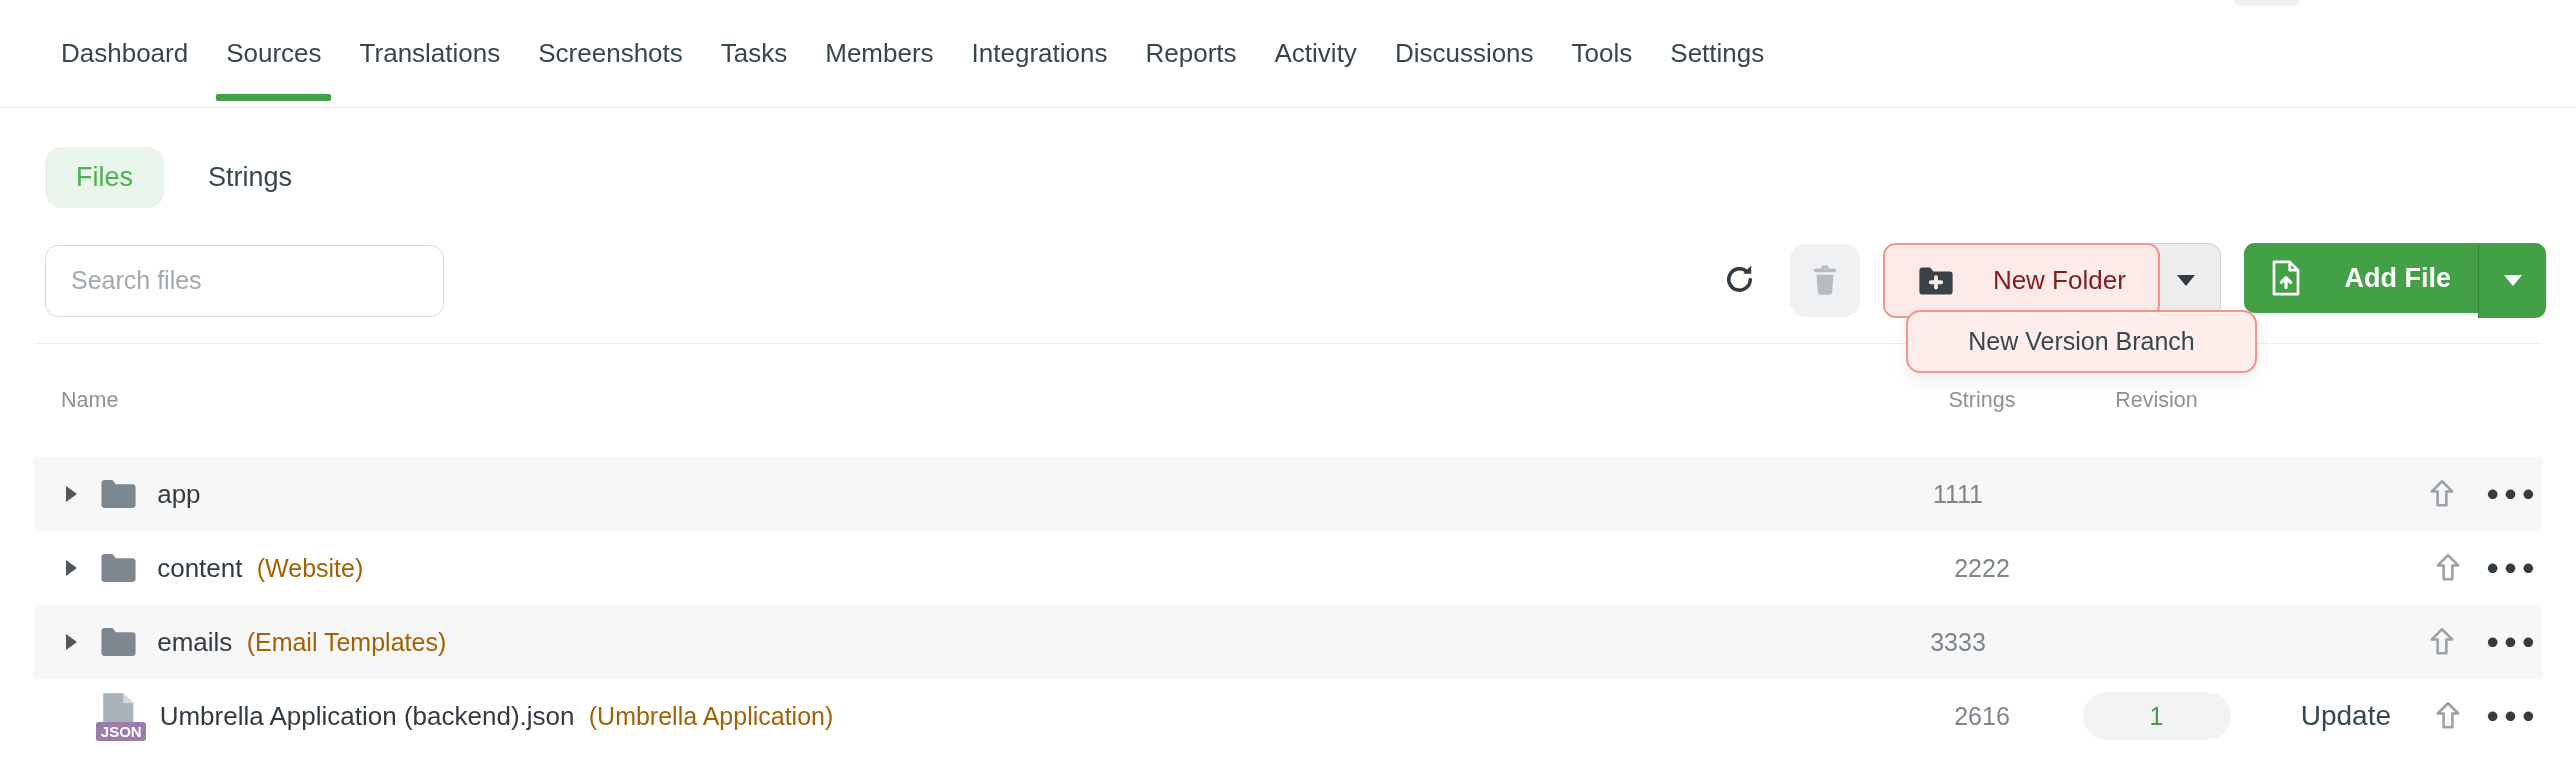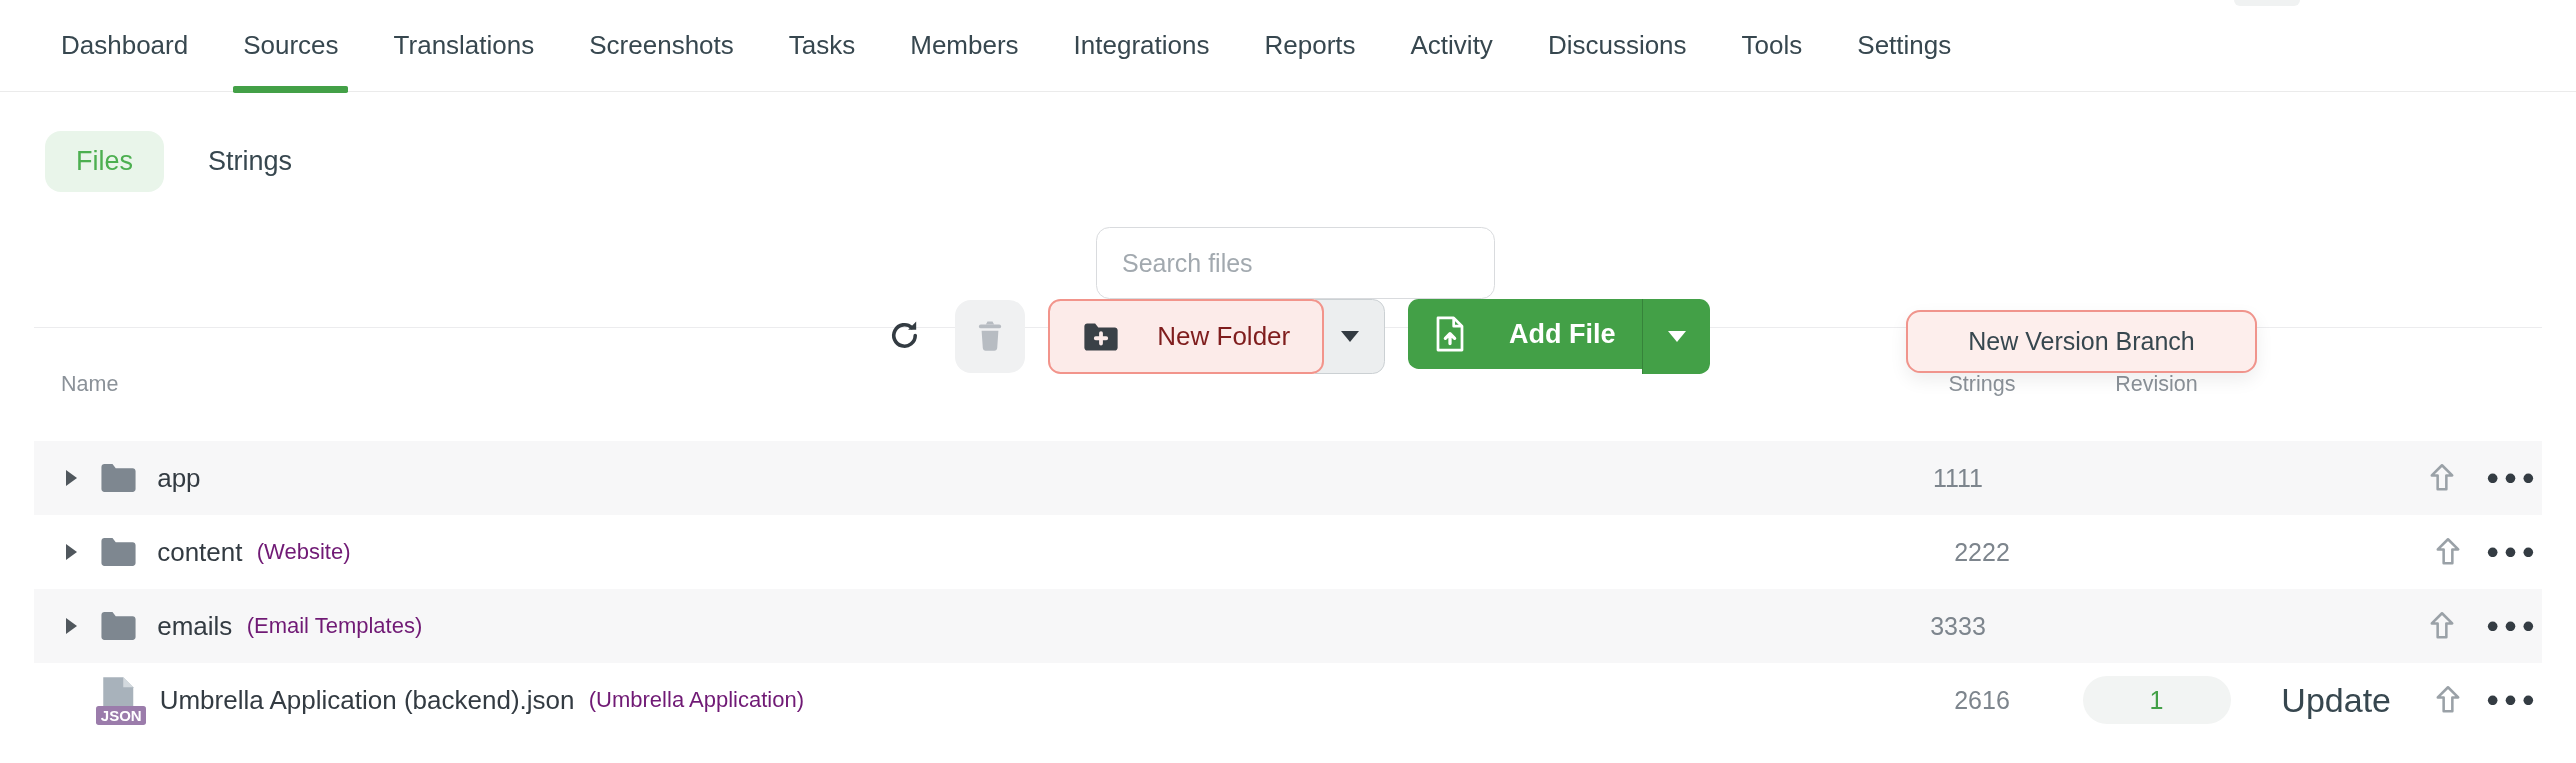--- a/index.html
+++ b/index.html
@@ -5,37 +5,37 @@
   * { margin:0; padding:0; box-sizing:border-box; }
   html,body { width:2576px; height:764px; background:#fff; overflow:hidden;
     font-family:"Liberation Sans","DejaVu Sans",sans-serif; color:#37474f; }
   .page { position:relative; width:2576px; height:764px; }
 
   
   .top-artifact { position:absolute; left:2234px; top:0; width:66px; height:6.3px;
     background:#f0f2f2; border-radius:0 0 7.2px 7.2px; }
 
   
-  .project-nav { display:flex; align-items:center; gap:55px; height:92px;
+  .project-nav { display:flex; align-items:center; gap:38px; height:108px;
     padding-left:61px; border-bottom:1.8px solid #ebebeb; }
   .nav-item { position:relative; font-size:26px; color:#37474f; cursor:pointer;
     text-decoration:none; height:94px; display:flex; align-items:center; }
   .nav-item.active::after { content:""; position:absolute; left:-9.8px; right:-9.8px;
     bottom:0; height:6.3px; background:#43a047; border-radius:1.8px; }
 
   
   .subtabs { display:flex; align-items:center; margin:39px 10px 0 45px; gap:44px; }
   .pill { border:none; cursor:pointer; font-size:27px; background:transparent; color:#37474f;
     font-family:inherit; }
   .pill.files { background:#e9f5ea; color:#4caf50; height:61px; padding:0 31px;
     border-radius:16px; display:inline-flex; align-items:center; }
 
   
   .toolbar { display:flex; align-items:center; justify-content:space-between;
-    margin:35px 30px 0 45px; height:75px;flex-direction:column; }
+    margin:35px 30px 0 45px; height:75px; }
   .search-wrap input { width:399px; height:72px; border:1.8px solid #d9dbde; border-radius:13.4px;
     padding:0 25px; font-size:25px; color:#37474f; outline:none; font-family:inherit; }
   .search-wrap input::placeholder { color:#a2a9af; }
   .actions { display:flex; align-items:center; }
   .icon-btn { background:transparent; border:none; cursor:pointer; display:flex;
     align-items:center; justify-content:center; }
   .refresh { width:47px; height:47px; margin-right:27px; }
   .trash-btn { width:70px; height:73px; background:#f0f1f2; border:none; border-radius:16px;
     cursor:pointer; display:flex; align-items:center; justify-content:center; margin-right:23px; }
   .split { display:flex; align-items:stretch; }
@@ -76,25 +76,25 @@
   .cell.action { text-align:right; padding-right:25px; }
   .cell.iconcell { display:flex; justify-content:center; }
   .trow .cell.strings { font-size:25px; color:#7d858d; }
   .namecell { display:flex; align-items:center; padding-left:32px; }
   .caret-right { width:0; height:0; border-top:8px solid transparent;
     border-bottom:8px solid transparent; border-left:11.6px solid #50575d;
     margin-right:21.5px; cursor:pointer; }
   .caret-spacer { width:33px; }
   .fico { display:flex; margin-right:19.7px; }
   .fname { font-size:26px; color:#333b42; margin-right:14.3px; white-space:nowrap; }
-  .fnote { font-size:22px; color:#701a75; white-space:nowrap; }
+  .fnote { font-size:25px; color:#a16207; white-space:nowrap; }
   .rev-badge { display:inline-flex; align-items:center; justify-content:center;
     min-width:148px; height:48px; border-radius:24px; background:#f2f4f3;
     color:#43a047; font-size:25px; cursor:pointer; }
-  .update-link { font-size:34px; color:#37474f; cursor:pointer; text-decoration:none;margin-top:36px; }
+  .update-link { font-size:28px; color:#37474f; cursor:pointer; text-decoration:none;margin-top:36px; }
   .upload-ic, .dots-ic { cursor:pointer; display:flex; }
   .json-icon { position:relative; width:41px; height:48px; }
   .json-badge { position:absolute; left:-2.7px; bottom:-0.9px; background:#9b7cab; color:#fff;
     font-size:15px; font-weight:bold; padding:1.8px 4.5px; border-radius:2.7px; line-height:1; }
 </style>
 </head>
 <body>
 
 <div class="page">
 

